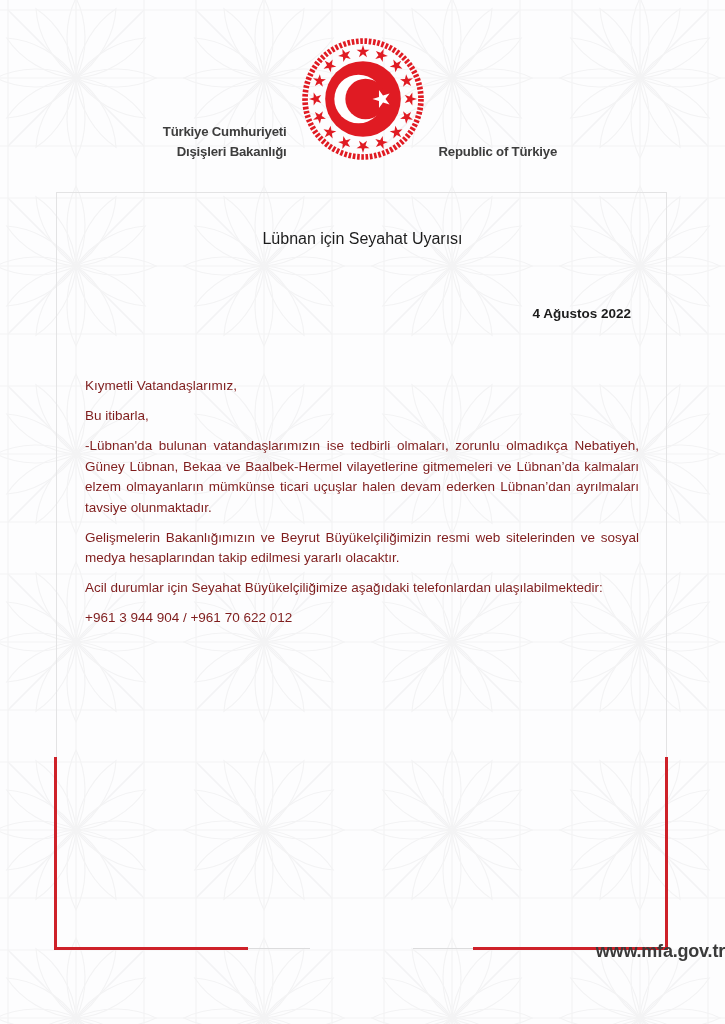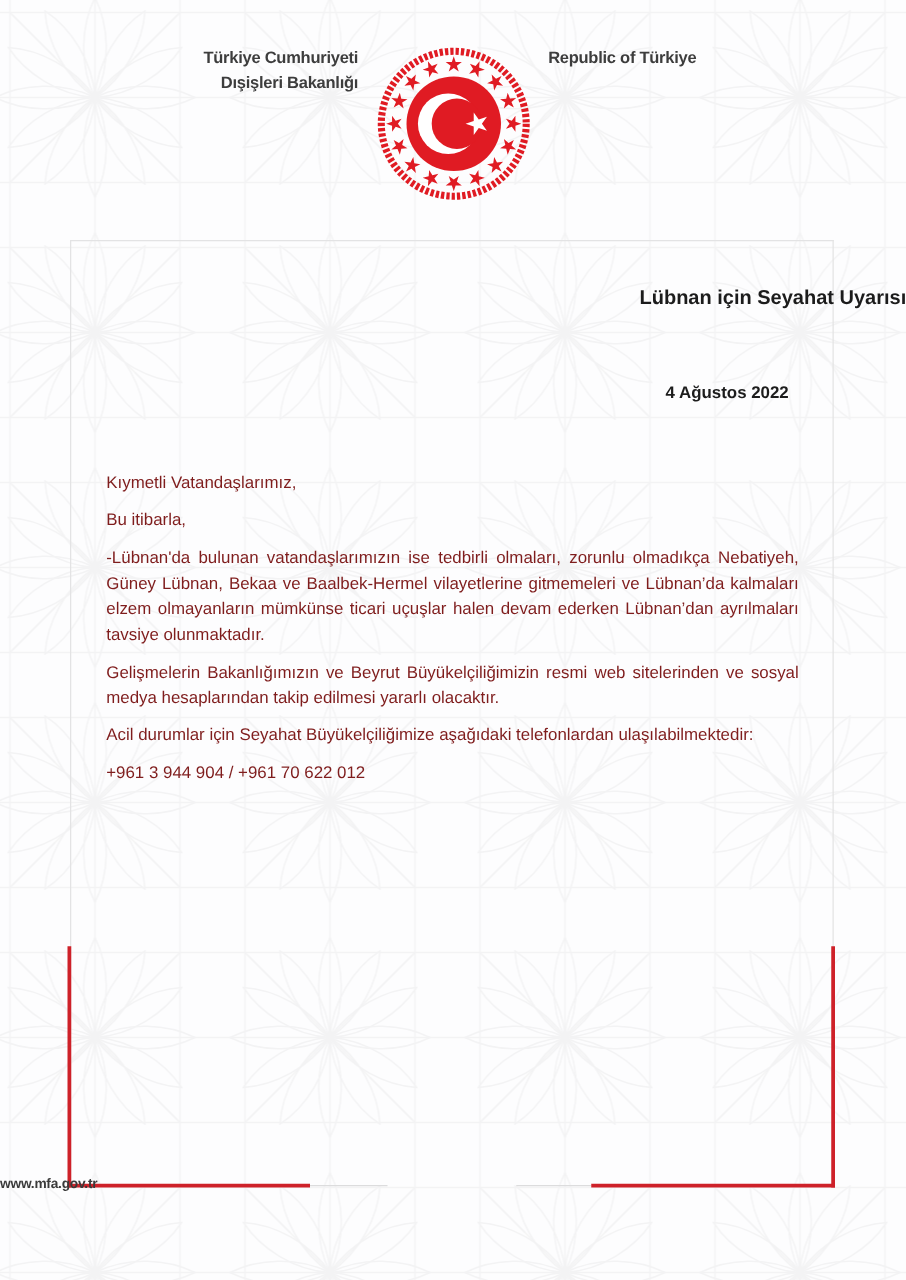--- a/index.html
+++ b/index.html
@@ -14,21 +14,21 @@
     width:725px;height:1024px;
     margin:0 auto;
     overflow:hidden;
     background:#fdfdfe;
   }
   .bg{position:absolute;top:0;left:0;z-index:0;}
 
   
   .header{
     position:absolute;top:36px;left:0;right:0;
-    display:flex;justify-content:center;align-items:flex-start;gap:13px;
+    display:flex;justify-content:center;align-items:flex-end;gap:13px;
     z-index:2;
   }
   .org-block{
     width:215px;
     font-size:13.2px;font-weight:700;letter-spacing:-0.2px;
     line-height:20px;color:#3d3d3d;
   }
   .org-tr{text-align:right;}
   .org-en{text-align:left;}
   .emblem{flex:0 0 auto;display:block;}
@@ -43,42 +43,42 @@
   .accent-left-bar{left:54px;top:757px;width:3px;height:193px;}
   .accent-right-bar{left:665px;top:757px;width:3px;height:193px;}
   .accent-bottom-left{left:54px;top:947px;width:194px;height:3px;}
   .accent-bottom-right{left:473px;top:947px;width:195px;height:3px;}
   .rule{position:absolute;background:#dcdcdd;height:1px;top:948px;z-index:2;}
   .rule-left{left:248px;width:62px;}
   .rule-right{left:413px;width:60px;}
 
   .doc-title{
     position:absolute;left:0;right:0;top:230px;
-    margin:0;text-align:right;
-    font-size:16px;font-weight:700;color:#1c1c1c;
+    margin:0;text-align:center;
+    font-size:16px;font-weight:400;color:#1c1c1c;
     z-index:2;
   }
   .doc-date{
     position:absolute;top:306px;right:94px;
     font-size:13.5px;font-weight:700;color:#1c1c1c;
     z-index:2;
   }
   .body-text{
     position:absolute;left:85px;top:376px;width:554px;
     z-index:2;
   }
   .body-text p{
     margin:0 0 9.5px 0;
     font-size:13.5px;line-height:20.5px;color:#7f1d1d;
     text-align:justify;
   }
   .footer-url{
     position:absolute;left:0;right:0;top:941px;
-    text-align:left;
-    font-size:11px;font-weight:700;letter-spacing:-0.2px;color:#3a3a3a;
+    text-align:right;
+    font-size:18px;font-weight:700;letter-spacing:-0.2px;color:#3a3a3a;
     z-index:4;
   }
 </style>
 </head>
 <body>
 
 <div class="page">
 
   <svg class="bg" width="725" height="1024" aria-hidden="true">
     <defs>

